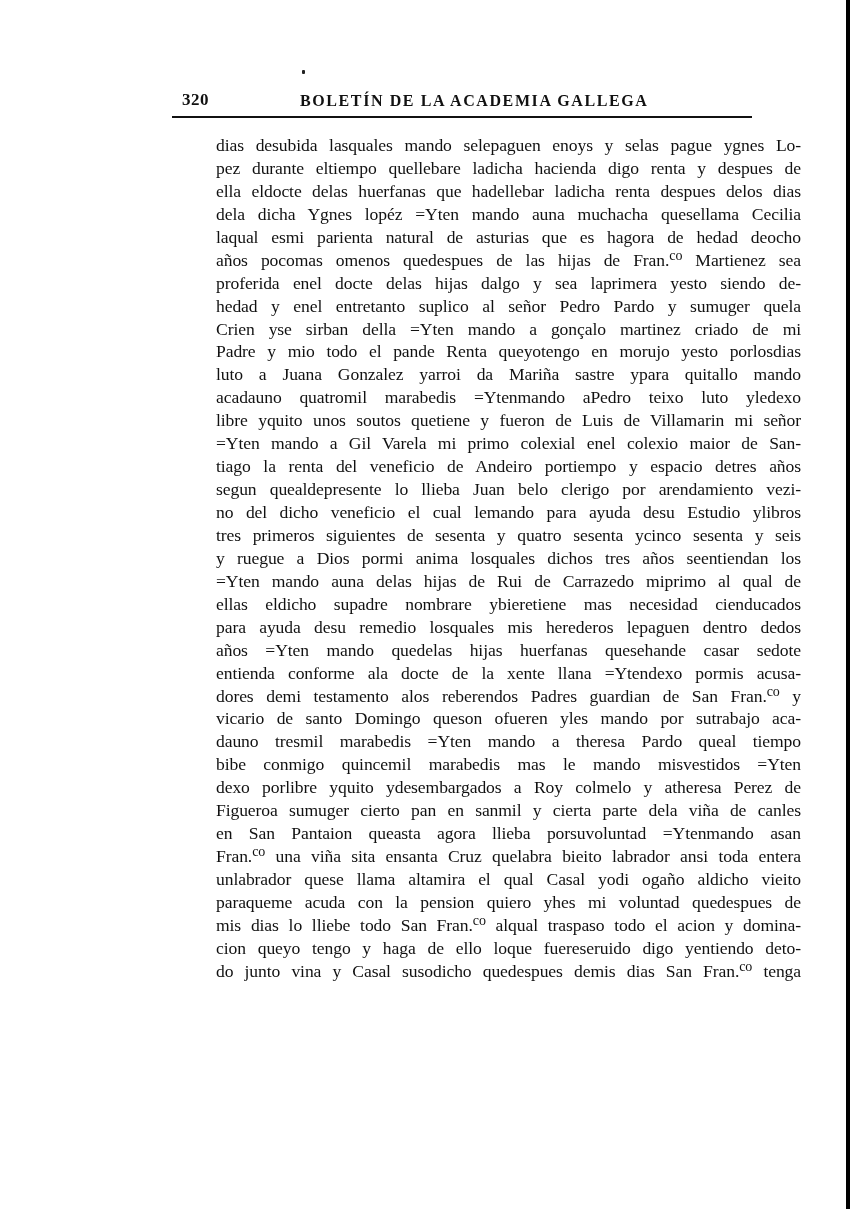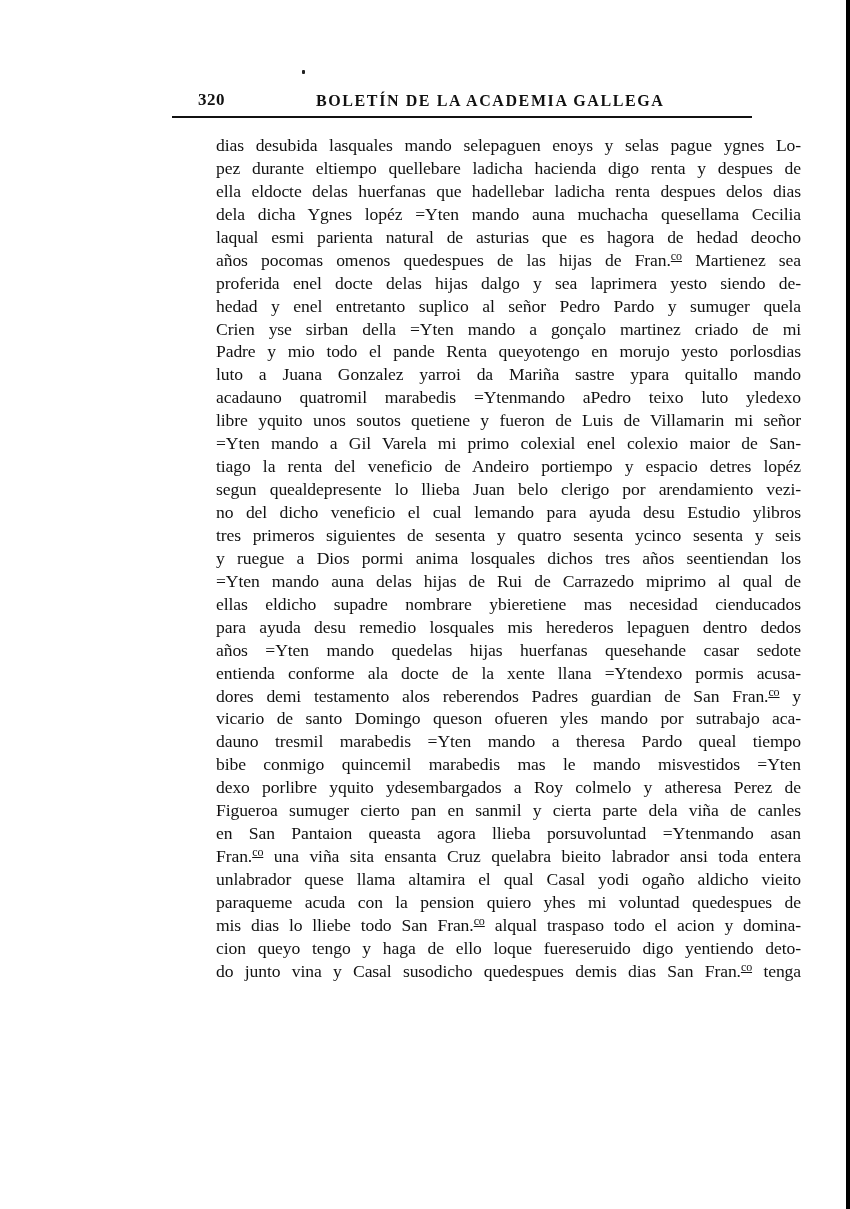--- a/index.html
+++ b/index.html
@@ -19,21 +19,21 @@
     background: #000000;
   }
   .stray-dot {
     position: absolute;
     width: 3px; height: 4px;
     background: #222;
     border-radius: 1px;
   }
   .running-head {
     position: absolute;
-    left: 172px;
+    left: 156px;
     top: 88px;
     width: 580px;
     height: 24px;
     text-align: center;
   }
   .page-number {
     position: absolute;
     left: 26px;
     top: 2px;
     font-size: 17px;
@@ -71,24 +71,23 @@
     font-size: 17.6px;
     white-space: nowrap;
     text-align: justify;
     text-align-last: justify;
     letter-spacing: -0.1px;
   }
   .line.last {
     text-align-last: justify;
   }
   sup.abbr {
-    font-size: 12px;
+    font-size: 14px;
     vertical-align: 6px;
     line-height: 0;
-    text-decoration: underline;
   }
 </style>
 </head>
 <body>
 
 <div class="page-edge"></div>
 <div class="stray-dot" style="left:302px; top:70px;"></div>
 
 <header class="running-head">
   <span class="page-number">320</span>
@@ -104,21 +103,21 @@
     <div class="line"><span>laqual esmi parienta natural de asturias que es hagora de hedad deocho</span></div>
     <div class="line"><span>años pocomas omenos quedespues de las hijas de Fran.</span><sup class="abbr">co</sup><span> Martienez sea</span></div>
     <div class="line"><span>proferida enel docte delas hijas dalgo y sea laprimera yesto siendo de-</span></div>
     <div class="line"><span>hedad y enel entretanto suplico al señor Pedro Pardo y sumuger quela</span></div>
     <div class="line"><span>Crien yse sirban della =Yten mando a gonçalo martinez criado de mi</span></div>
     <div class="line"><span>Padre y mio todo el pande Renta queyotengo en morujo yesto porlosdias</span></div>
     <div class="line"><span>luto a Juana Gonzalez yarroi da Mariña sastre ypara quitallo mando</span></div>
     <div class="line"><span>acadauno quatromil marabedis =Ytenmando aPedro teixo luto yledexo</span></div>
     <div class="line"><span>libre yquito unos soutos quetiene y fueron de Luis de Villamarin mi señor</span></div>
     <div class="line"><span>=Yten mando a Gil Varela mi primo colexial enel colexio maior de San-</span></div>
-    <div class="line"><span>tiago la renta del veneficio de Andeiro portiempo y espacio detres lopéz</span></div>
+    <div class="line"><span>tiago la renta del veneficio de Andeiro portiempo y espacio detres años</span></div>
     <div class="line"><span>segun quealdepresente lo llieba Juan belo clerigo por arendamiento vezi-</span></div>
     <div class="line"><span>no del dicho veneficio el cual lemando para ayuda desu Estudio ylibros</span></div>
     <div class="line"><span>tres primeros siguientes de sesenta y quatro sesenta ycinco sesenta y seis</span></div>
     <div class="line"><span>y ruegue a Dios pormi anima losquales dichos tres años seentiendan los</span></div>
     <div class="line"><span>=Yten mando auna delas hijas de Rui de Carrazedo miprimo al qual de</span></div>
     <div class="line"><span>ellas eldicho supadre nombrare ybieretiene mas necesidad cienducados</span></div>
     <div class="line"><span>para ayuda desu remedio losquales mis herederos lepaguen dentro dedos</span></div>
     <div class="line"><span>años =Yten mando quedelas hijas huerfanas quesehande casar sedote</span></div>
     <div class="line"><span>entienda conforme ala docte de la xente llana =Ytendexo pormis acusa-</span></div>
     <div class="line"><span>dores demi testamento alos reberendos Padres guardian de San Fran.</span><sup class="abbr">co</sup><span> y</span></div>

